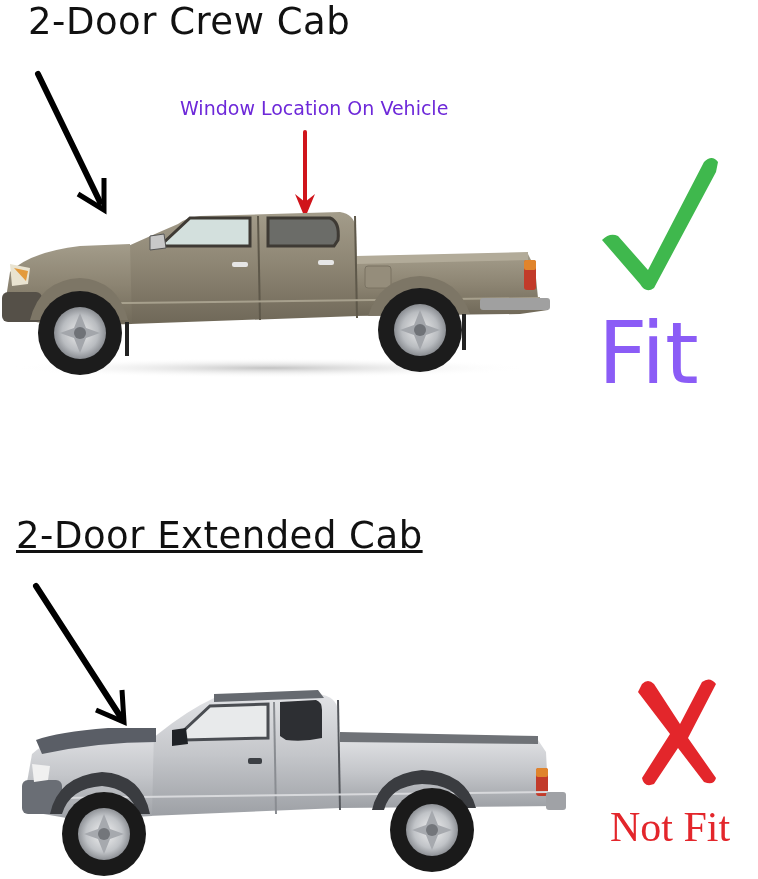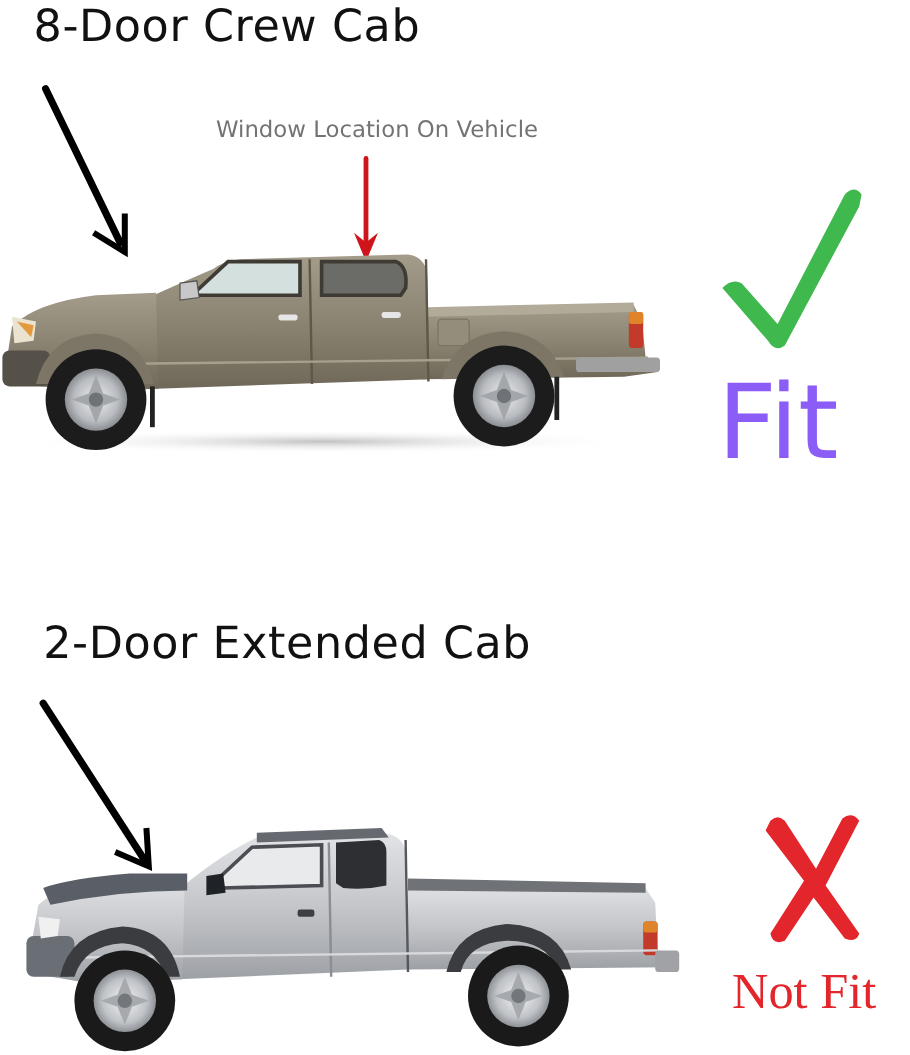--- a/index.html
+++ b/index.html
@@ -1,27 +1,27 @@
 <!DOCTYPE html>
 <html><head>
 <meta charset="utf-8">
 <style>
   html, body { margin: 0; padding: 0; background: #ffffff; }
   body { width: 758px; height: 879px; position: relative; overflow: hidden; font-family: "DejaVu Sans", sans-serif; }
   .abs { position: absolute; }
   .heading { color: #111111; font-size: 37px; letter-spacing: 0.5px; white-space: nowrap; font-family: "DejaVu Sans", sans-serif; }
-  .callout { color: #737373; font-size: 19px; white-space: nowrap; font-family: "DejaVu Sans", sans-serif; }
+  .callout { color: #6d28d9; font-size: 19px; white-space: nowrap; font-family: "DejaVu Sans", sans-serif; }
   .fit-label { font-size: 86px; font-weight: normal; font-family: "DejaVu Sans", sans-serif; line-height: 1; }
   .notfit-label { font-size: 42px; font-family: Liberation Serif, serif; line-height: 1; white-space: nowrap; }
   svg { display: block; }
 </style>
 </head>
 <body>
 
-<div class="abs heading" style="left:28px; top:0px;">8-Door Crew Cab</div>
+<div class="abs heading" style="left:28px; top:0px;">2-Door Crew Cab</div>
 
 <div class="abs" style="left:28px; top:66px;">
   <svg width="90" height="150" viewBox="0 0 90 150">
     <line x1="10" y1="8" x2="72" y2="136" stroke="#000" stroke-width="6" stroke-linecap="round"></line>
     <path d="M50 128 L76 144 L76 112" fill="none" stroke="#000" stroke-width="5" stroke-linejoin="miter"></path>
   </svg>
 </div>
 
 <div class="abs callout" style="left:180px; top:97px;">Window Location On Vehicle</div>
 
@@ -96,21 +96,21 @@
 </div>
 
 <div class="abs" style="left:596px; top:152px;">
   <svg width="124" height="140" viewBox="0 0 124 140">
     <path d="M6 88 Q14 80 22 84 L52 118 L108 10 Q116 2 122 10 L120 20 L58 136 Q50 142 44 132 Z" fill="#3fb84d"></path>
   </svg>
 </div>
 
 <div class="abs fit-label" style="left:598px; top:310px; color:#8b5cf6;">Fit</div>
 
-<div class="abs heading" style="left:36px; top:514px;">2-Door Extended Cab</div>
+<div class="abs heading" style="left:16px; top:514px;text-decoration:underline;">2-Door Extended Cab</div>
 
 <div class="abs" style="left:28px; top:580px;">
   <svg width="110" height="150" viewBox="0 0 110 150">
     <line x1="8" y1="6" x2="92" y2="136" stroke="#000" stroke-width="6" stroke-linecap="round"></line>
     <path d="M68 130 L96 142 L94 110" fill="none" stroke="#000" stroke-width="5"></path>
   </svg>
 </div>
 
 <div class="abs" style="left:18px; top:680px;">
   <svg width="560" height="199" viewBox="0 0 560 199">

